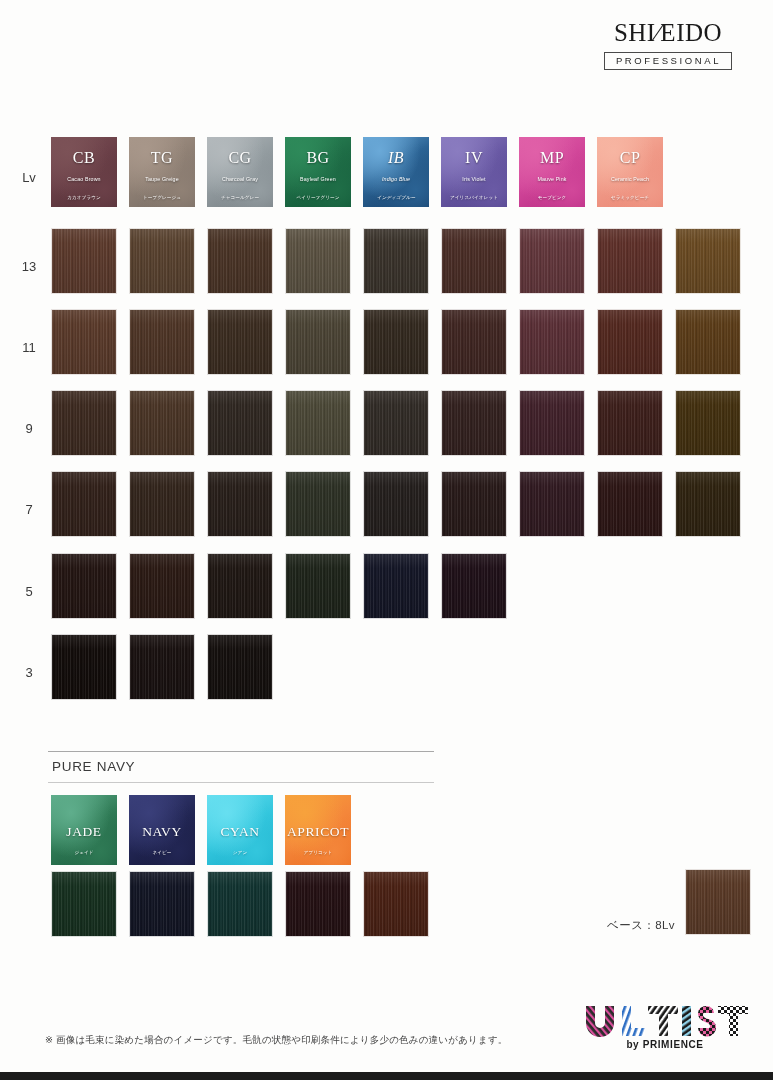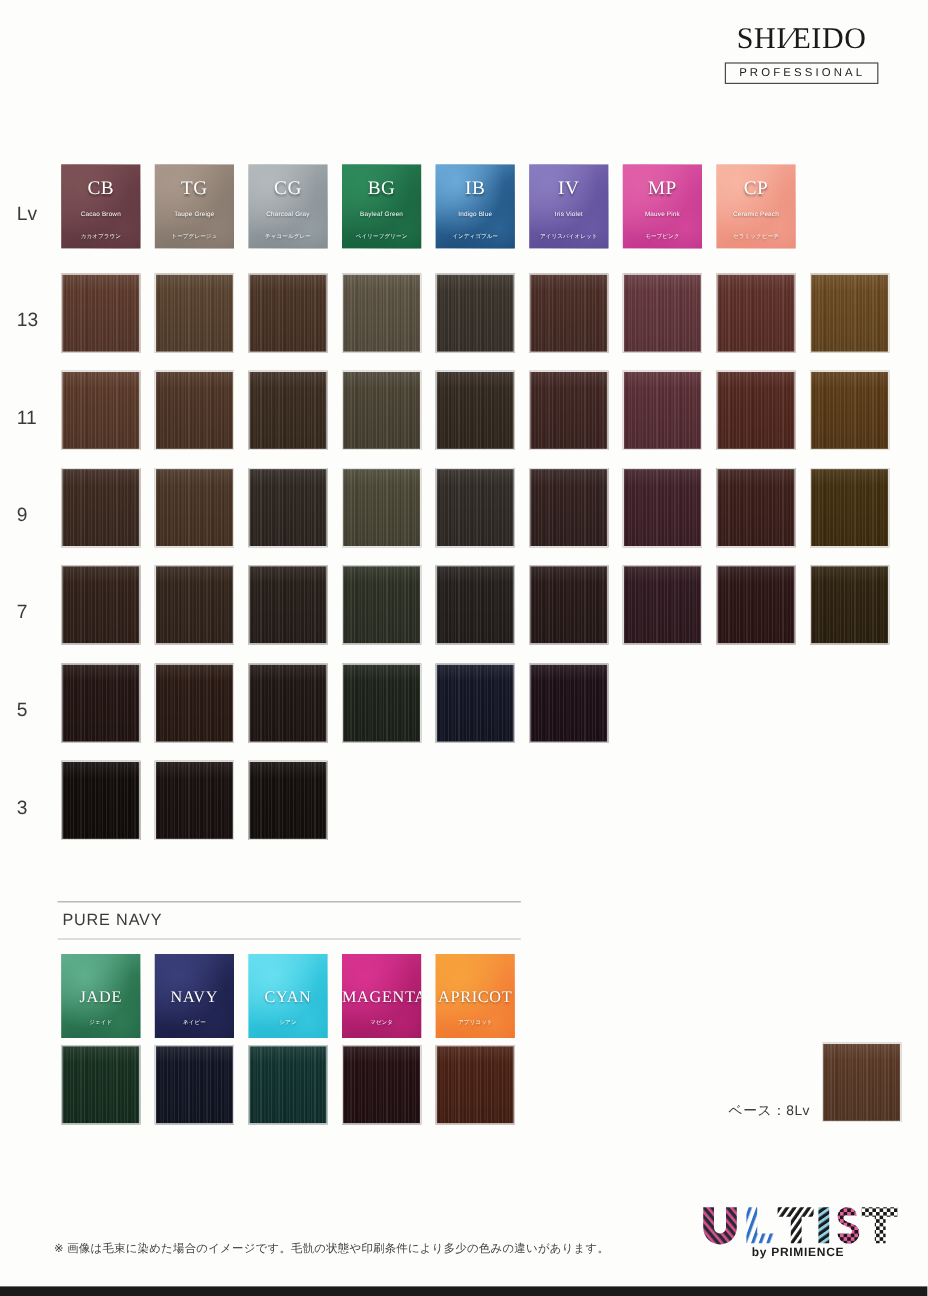--- a/index.html
+++ b/index.html
@@ -27,21 +27,21 @@
   
   .basebar { position: absolute; left: 48px; top: 83px; width: 700px; }
   .basebar .hr { height: 1px; background: #9a9a9a; }
   .basebar .hr.thin { background: #c9c9c9; }
   .basebar .inner { display: flex; align-items: baseline; padding: 6px 6px 8px 6px; }
   .basebar .jp { font-size: 11.5px; color: #4c4c4c; letter-spacing: .5px; }
   .basebar .sep { width: 1px; height: 17px; background: #b0b0b0; margin: 0 14px; transform: translateY(3px); }
   .basebar .lv { font-size: 17px; color: #2b2b2b; letter-spacing: .5px; }
 
   
-  .axis-lv { position: absolute; left: 14px; font-size: 16px; color: #3a3a3a; width: 30px; text-align: left; }
+  .axis-lv { position: absolute; left: 14px; font-size: 13px; color: #3a3a3a; width: 30px; text-align: center; }
 
   
   .tone-head { position: absolute; left: 51px; top: 137px; display: flex; gap: 0; }
   .tone-card {
     width: 66px; height: 70px; margin-right: 12px; position: relative; overflow: hidden;
   }
   .tone-card:last-child { margin-right: 0; }
   .tone-card .txt {
     position: absolute; left: 0; right: 0; bottom: 4px; text-align: center;
     color: #fff; text-shadow: 0 1px 2px rgba(0,0,0,.45);
@@ -130,21 +130,21 @@
       </div>
       <div class="tone-card" style="background: radial-gradient(at 25% 20%, rgb(168, 151, 138) 0%, rgba(0, 0, 0, 0) 58%), radial-gradient(at 80% 75%, rgb(144, 129, 117) 0%, rgba(0, 0, 0, 0) 62%), linear-gradient(148deg, rgb(168, 151, 138) 0%, rgb(144, 129, 117) 45%, rgb(112, 102, 95) 100%);">
         <span class="txt"><span class="code">TG</span><br><span class="en">Taupe Greige</span><br><span class="jp">トープグレージュ</span></span>
       </div>
       <div class="tone-card" style="background: radial-gradient(at 25% 20%, rgb(179, 185, 188) 0%, rgba(0, 0, 0, 0) 58%), radial-gradient(at 80% 75%, rgb(148, 157, 161) 0%, rgba(0, 0, 0, 0) 62%), linear-gradient(148deg, rgb(179, 185, 188) 0%, rgb(148, 157, 161) 45%, rgb(111, 119, 124) 100%);">
         <span class="txt"><span class="code">CG</span><br><span class="en">Charcoal Gray</span><br><span class="jp">チャコールグレー</span></span>
       </div>
       <div class="tone-card" style="background: radial-gradient(at 25% 20%, rgb(46, 138, 90) 0%, rgba(0, 0, 0, 0) 58%), radial-gradient(at 80% 75%, rgb(31, 110, 71) 0%, rgba(0, 0, 0, 0) 62%), linear-gradient(148deg, rgb(46, 138, 90) 0%, rgb(31, 110, 71) 45%, rgb(13, 79, 50) 100%);">
         <span class="txt"><span class="code">BG</span><br><span class="en">Bayleaf Green</span><br><span class="jp">ベイリーフグリーン</span></span>
       </div>
-      <div class="tone-card" style="background: radial-gradient(at 25% 20%, rgb(106, 169, 216) 0%, rgba(0, 0, 0, 0) 58%), radial-gradient(at 80% 75%, rgb(43, 99, 148) 0%, rgba(0, 0, 0, 0) 62%), linear-gradient(148deg, rgb(106, 169, 216) 0%, rgb(43, 99, 148) 45%, rgb(17, 54, 95) 100%);">
+      <div class="tone-card" style="background: radial-gradient(at 25% 20%, rgb(106, 169, 216) 0%, rgba(0, 0, 0, 0) 58%), radial-gradient(at 80% 75%, rgb(43, 99, 148) 0%, rgba(0, 0, 0, 0) 62%), linear-gradient(148deg, rgb(106, 169, 216) 0%, rgb(43, 99, 148) 45%, rgb(17, 54, 95) 100%); font-style: italic;">
         <span class="txt"><span class="code">IB</span><br><span class="en">Indigo Blue</span><br><span class="jp">インディゴブルー</span></span>
       </div>
       <div class="tone-card" style="background: radial-gradient(at 25% 20%, rgb(138, 124, 192) 0%, rgba(0, 0, 0, 0) 58%), radial-gradient(at 80% 75%, rgb(106, 90, 165) 0%, rgba(0, 0, 0, 0) 62%), linear-gradient(148deg, rgb(138, 124, 192) 0%, rgb(106, 90, 165) 45%, rgb(75, 60, 133) 100%);">
         <span class="txt"><span class="code">IV</span><br><span class="en">Iris Violet</span><br><span class="jp">アイリスバイオレット</span></span>
       </div>
       <div class="tone-card" style="background: radial-gradient(at 25% 20%, rgb(224, 96, 168) 0%, rgba(0, 0, 0, 0) 58%), radial-gradient(at 80% 75%, rgb(210, 71, 154) 0%, rgba(0, 0, 0, 0) 62%), linear-gradient(148deg, rgb(224, 96, 168) 0%, rgb(210, 71, 154) 45%, rgb(176, 36, 124) 100%);">
         <span class="txt"><span class="code">MP</span><br><span class="en">Mauve Pink</span><br><span class="jp">モーブピンク</span></span>
       </div>
       <div class="tone-card" style="background: radial-gradient(at 25% 20%, rgb(247, 181, 162) 0%, rgba(0, 0, 0, 0) 58%), radial-gradient(at 80% 75%, rgb(240, 154, 136) 0%, rgba(0, 0, 0, 0) 62%), linear-gradient(148deg, rgb(247, 181, 162) 0%, rgb(240, 154, 136) 45%, rgb(232, 128, 110) 100%);">
         <span class="txt"><span class="code">CP</span><br><span class="en">Ceramic Peach</span><br><span class="jp">セラミックピーチ</span></span>
@@ -308,23 +308,20 @@
   </div>
   <div class="ps-cards" id="ps-cards">
       <div class="ps-card" style="background: radial-gradient(at 30% 25%, rgb(95, 174, 140) 0%, rgba(0, 0, 0, 0) 60%), radial-gradient(at 75% 80%, rgb(47, 122, 85) 0%, rgba(0, 0, 0, 0) 60%), linear-gradient(150deg, rgb(95, 174, 140) 0%, rgb(47, 122, 85) 50%, rgb(23, 86, 58) 100%);">
         <span class="txt"><span class="code">JADE</span><br><span class="jp">ジェイド</span></span>
       </div>
       <div class="ps-card" style="background: radial-gradient(at 30% 25%, rgb(58, 63, 122) 0%, rgba(0, 0, 0, 0) 60%), radial-gradient(at 75% 80%, rgb(34, 38, 84) 0%, rgba(0, 0, 0, 0) 60%), linear-gradient(150deg, rgb(58, 63, 122) 0%, rgb(34, 38, 84) 50%, rgb(18, 20, 51) 100%);">
         <span class="txt"><span class="code">NAVY</span><br><span class="jp">ネイビー</span></span>
       </div>
       <div class="ps-card" style="background: radial-gradient(at 30% 25%, rgb(103, 223, 240) 0%, rgba(0, 0, 0, 0) 60%), radial-gradient(at 75% 80%, rgb(51, 198, 221) 0%, rgba(0, 0, 0, 0) 60%), linear-gradient(150deg, rgb(103, 223, 240) 0%, rgb(51, 198, 221) 50%, rgb(19, 168, 198) 100%);">
         <span class="txt"><span class="code">CYAN</span><br><span class="jp">シアン</span></span>
-      </div>
-      <div class="ps-card" style="background: radial-gradient(at 30% 25%, rgb(216, 51, 143) 0%, rgba(0, 0, 0, 0) 60%), radial-gradient(at 75% 80%, rgb(182, 33, 114) 0%, rgba(0, 0, 0, 0) 60%), linear-gradient(150deg, rgb(216, 51, 143) 0%, rgb(182, 33, 114) 50%, rgb(141, 19, 80) 100%);">
-        <span class="txt"><span class="code">MAGENTA</span><br><span class="jp">マゼンタ</span></span>
       </div>
       <div class="ps-card" style="background: radial-gradient(at 30% 25%, rgb(247, 162, 60) 0%, rgba(0, 0, 0, 0) 60%), radial-gradient(at 75% 80%, rgb(244, 134, 58) 0%, rgba(0, 0, 0, 0) 60%), linear-gradient(150deg, rgb(247, 162, 60) 0%, rgb(244, 134, 58) 50%, rgb(232, 103, 28) 100%);">
         <span class="txt"><span class="code">APRICOT</span><br><span class="jp">アプリコット</span></span>
       </div>
     </div>
   <div class="ps-row" id="ps-row">
       <div class="sw" style="background: rgb(22, 48, 31);">
         <span class="fib"></span>
       </div>
       <div class="sw" style="background: rgb(18, 21, 36);">

